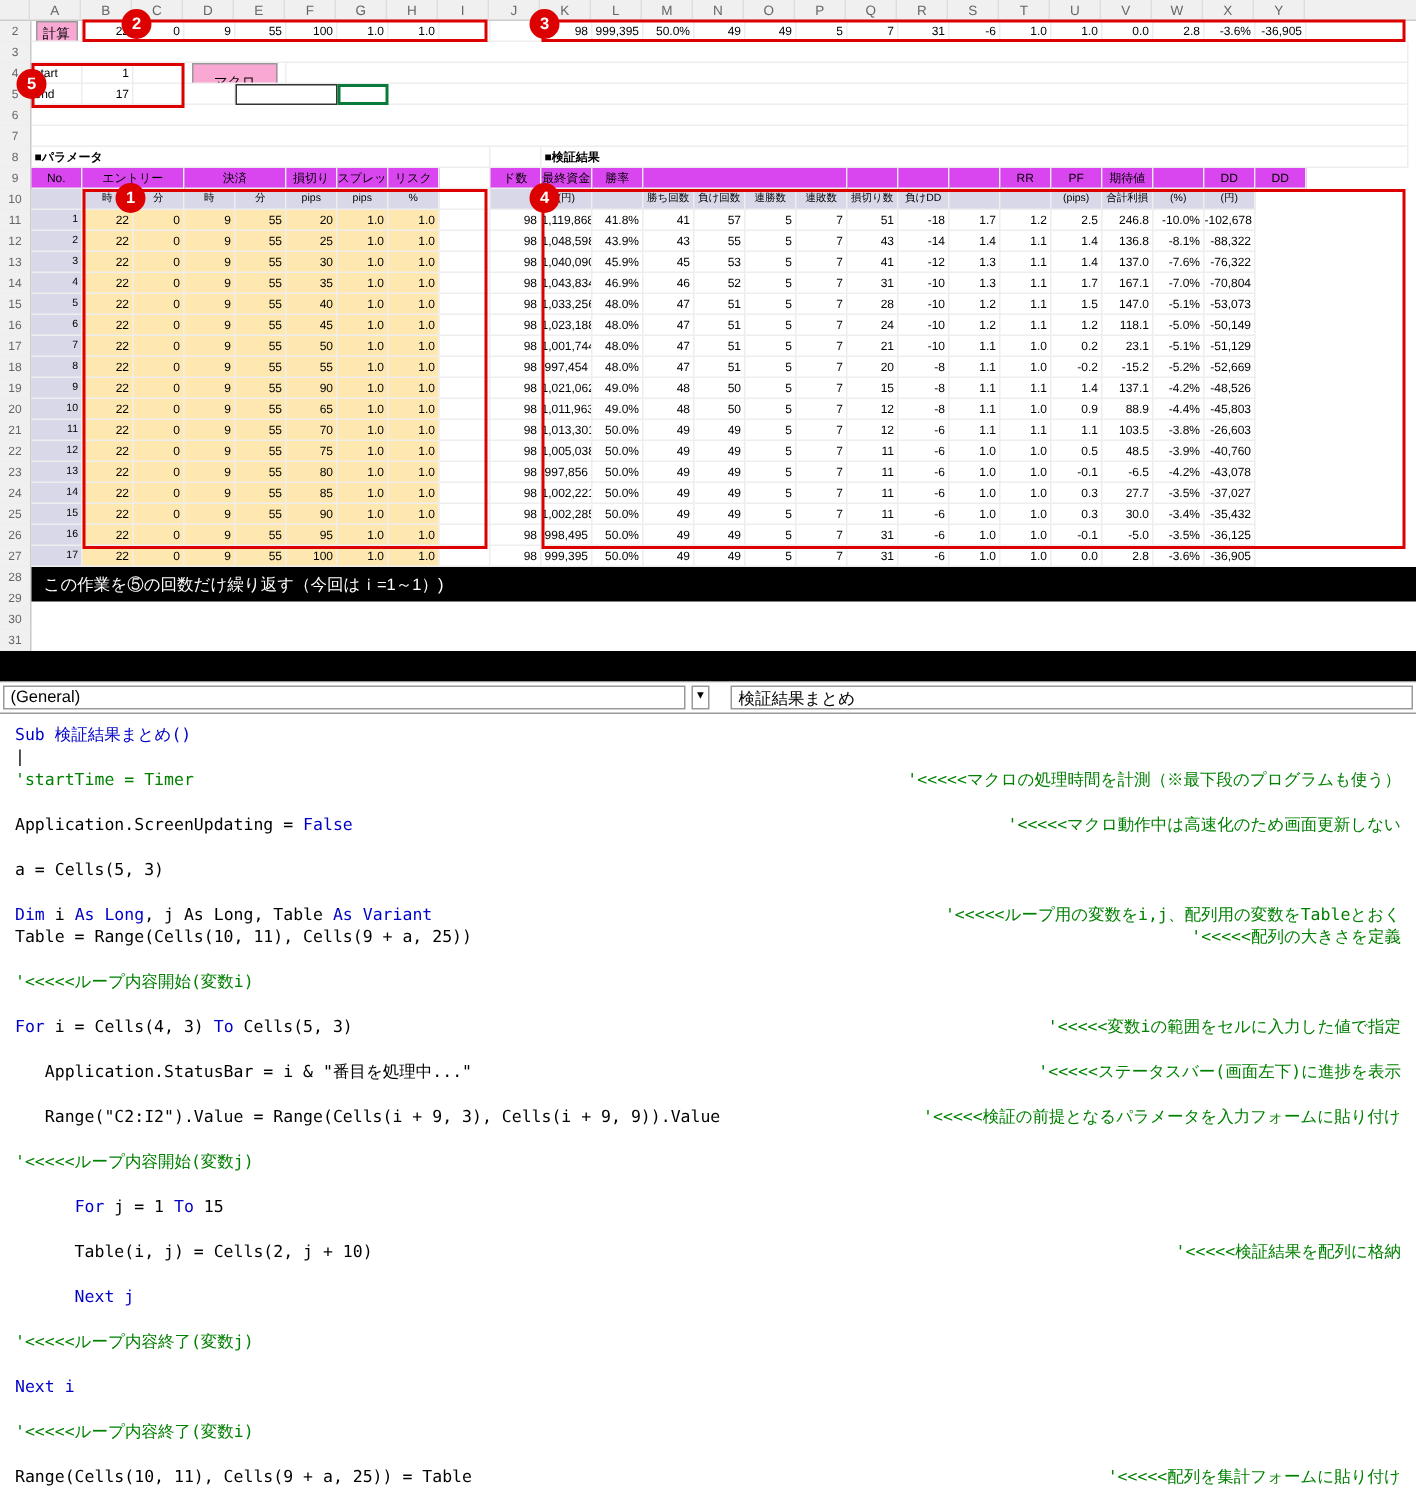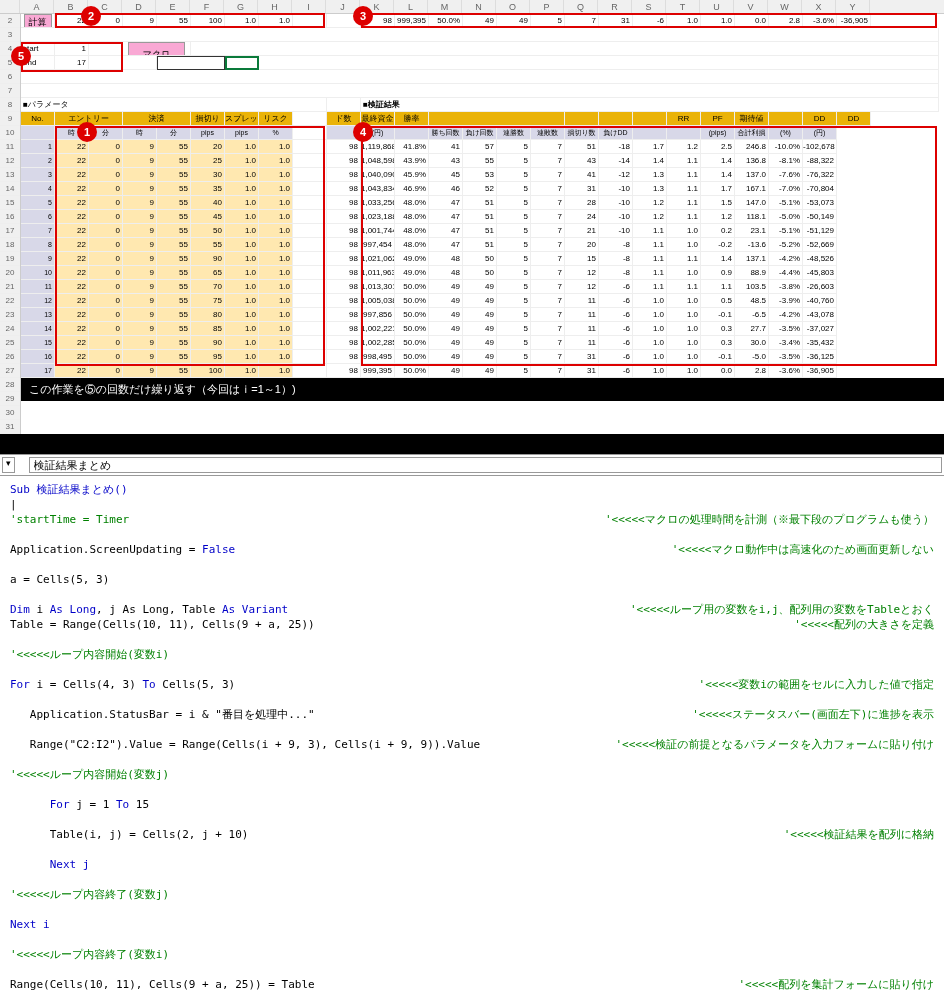--- a/index.html
+++ b/index.html
@@ -9,21 +9,21 @@
 .colhdr div { flex: 0 0 34px; text-align: center; font-size: 9px; color: #666; border-right: 1px solid #ddd; line-height: 14px; }
 .colhdr div:first-child { flex: 0 0 20px; }
 .rowwrap { display: flex; }
 .rownums { display: flex; flex-direction: column; background: #f0f0f0; border-right: 1px solid #ccc; }
 .rownums div { width: 20px; height: 14px; text-align: center; font-size: 8px; color: #666; border-bottom: 1px solid #eee; line-height: 14px; }
 .cells { flex: 1; position: relative; }
 .row { display: flex; height: 14px; }
 .cell { flex: 0 0 34px; border-right: 1px solid #eee; border-bottom: 1px solid #eee; text-align: center; font-size: 8px; line-height: 14px; overflow: hidden; white-space: nowrap; }
 .cell.r { text-align: right; padding-right: 2px; }
 .cell.l { text-align: left; padding-left: 2px; }
-.hdr1 { background: #eab308; }
+.hdr1 { background: #d946ef; }
 .hdr2 { background: #d8d8e8; font-size: 7px; }
 .param { background: #ffe8b0; }
 .btn { display: inline-block; padding: 4px 14px; background: #f9a8d4; border: 1px solid #999; font-size: 9px; cursor: pointer; }
 .redbox { position: absolute; border: 2px solid #d00; pointer-events: none; }
 .badge { position: absolute; width: 20px; height: 20px; background: #d00; color: #fff; border-radius: 50%; text-align: center; line-height: 20px; font-size: 11px; font-weight: bold; z-index: 10; }
 .blackbar { background: #000; color: #fff; padding: 4px 8px; font-size: 11px; }
 .divider { height: 20px; background: #000; }
 .vba { border-top: 1px solid #999; }
 .vbahdr { display: flex; background: #fff; border-bottom: 1px solid #999; padding: 2px; }
 .vbahdr select, .vbahdr input { font-size: 11px; padding: 1px 4px; border: 1px solid #999; }
@@ -151,21 +151,21 @@
       </div>
 
       <div class="row">
           <div class="cell" style="flex:0 0 918px"></div>
         </div>
       <div class="row">
           <div class="cell" style="flex:0 0 918px"></div>
         </div>
 
       <div class="row">
-        <div class="cell l" style="flex:0 0 306px;font-weight:normal">■パラメータ</div>
+        <div class="cell l" style="flex:0 0 306px;font-weight:bold">■パラメータ</div>
         <div class="cell" style="flex:0 0 34px"></div>
         <div class="cell l" style="flex:0 0 578px;font-weight:bold">■検証結果</div>
       </div>
 
       <div class="row" id="hdr1">
           <div class="cell hdr1" style="flex:0 0 34px">No.</div>
           <div class="cell hdr1" style="flex:0 0 68px">エントリー</div>
           <div class="cell hdr1" style="flex:0 0 68px">決済</div>
           <div class="cell hdr1" style="flex:0 0 34px">損切り</div>
           <div class="cell hdr1" style="flex:0 0 34px">スプレッド</div>
@@ -411,21 +411,21 @@
             <div class="cell r">48.0%</div>
             <div class="cell r">47</div>
             <div class="cell r">51</div>
             <div class="cell r">5</div>
             <div class="cell r">7</div>
             <div class="cell r">20</div>
             <div class="cell r">-8</div>
             <div class="cell r">1.1</div>
             <div class="cell r">1.0</div>
             <div class="cell r">-0.2</div>
-            <div class="cell r">-13.6</div>
+            <div class="cell r">-15.2</div>
             <div class="cell r">-5.2%</div>
             <div class="cell r">-52,669</div>
           </div>
           <div class="row">
             <div class="cell hdr2 r">9</div>
             <div class="cell param r">22</div>
             <div class="cell param r">0</div>
             <div class="cell param r">9</div>
             <div class="cell param r">55</div>
             <div class="cell param r">90</div>
@@ -672,17 +672,18 @@
       <div class="badge" style="left:-10px;top:32px">5</div>
       <div class="sel" style="left:204px;top:42px;width:34px;height:14px"></div>
     </div>
   </div>
 </div>
 
 <div class="divider"></div>
 
 <div class="vba">
   <div class="vbahdr">
+    <input style="flex: 1 1 0%; margin-right: 4px;" value="(General)">
     <span style="border:1px solid #999;padding:0 3px">▾</span>
     <input style="flex: 1 1 0%; margin-left: 14px;" value="検証結果まとめ">
   </div>
   <div class="code" id="code"><div class="codeline"><span class="left"><span class="kw">Sub 検証結果まとめ()</span></span></div><div class="codeline"><span class="left">|</span></div><div class="codeline"><span class="left"><span class="cm">'startTime = Timer</span></span><span class="right cm">'&lt;&lt;&lt;&lt;&lt;マクロの処理時間を計測（※最下段のプログラムも使う）</span></div><div class="codeline"><span class="left"> </span></div><div class="codeline"><span class="left">Application.ScreenUpdating = <span class="kw">False</span></span><span class="right cm">'&lt;&lt;&lt;&lt;&lt;マクロ動作中は高速化のため画面更新しない</span></div><div class="codeline"><span class="left"> </span></div><div class="codeline"><span class="left">a = Cells(5, 3)</span></div><div class="codeline"><span class="left"> </span></div><div class="codeline"><span class="left"><span class="kw">Dim</span> i <span class="kw"><span class="kw">As Long</span></span>, j As Long, Table <span class="kw">As Variant</span></span><span class="right cm">'&lt;&lt;&lt;&lt;&lt;ループ用の変数をi,j、配列用の変数をTableとおく</span></div><div class="codeline"><span class="left">Table = Range(Cells(10, 11), Cells(9 + a, 25))</span><span class="right cm">'&lt;&lt;&lt;&lt;&lt;配列の大きさを定義</span></div><div class="codeline"><span class="left"> </span></div><div class="codeline"><span class="left"><span class="cm">'&lt;&lt;&lt;&lt;&lt;ループ内容開始(変数i)</span></span></div><div class="codeline"><span class="left"> </span></div><div class="codeline"><span class="left"><span class="kw">For</span> i = Cells(4, 3) <span class="kw">To</span> Cells(5, 3)</span><span class="right cm">'&lt;&lt;&lt;&lt;&lt;変数iの範囲をセルに入力した値で指定</span></div><div class="codeline"><span class="left"> </span></div><div class="codeline"><span class="left">   Application.StatusBar = i &amp; "番目を処理中..."</span><span class="right cm">'&lt;&lt;&lt;&lt;&lt;ステータスバー(画面左下)に進捗を表示</span></div><div class="codeline"><span class="left"> </span></div><div class="codeline"><span class="left">   Range("C2:I2").Value = Range(Cells(i + 9, 3), Cells(i + 9, 9)).Value</span><span class="right cm">'&lt;&lt;&lt;&lt;&lt;検証の前提となるパラメータを入力フォームに貼り付け</span></div><div class="codeline"><span class="left"> </span></div><div class="codeline"><span class="left"><span class="cm">'&lt;&lt;&lt;&lt;&lt;ループ内容開始(変数j)</span></span></div><div class="codeline"><span class="left"> </span></div><div class="codeline"><span class="left">      <span class="kw">For</span> j = 1 <span class="kw">To</span> 15</span></div><div class="codeline"><span class="left"> </span></div><div class="codeline"><span class="left">      Table(i, j) = Cells(2, j + 10)</span><span class="right cm">'&lt;&lt;&lt;&lt;&lt;検証結果を配列に格納</span></div><div class="codeline"><span class="left"> </span></div><div class="codeline"><span class="left"><span class="kw">      Next j</span></span></div><div class="codeline"><span class="left"> </span></div><div class="codeline"><span class="left"><span class="cm">'&lt;&lt;&lt;&lt;&lt;ループ内容終了(変数j)</span></span></div><div class="codeline"><span class="left"> </span></div><div class="codeline"><span class="left"><span class="kw">Next i</span></span></div><div class="codeline"><span class="left"> </span></div><div class="codeline"><span class="left"><span class="cm">'&lt;&lt;&lt;&lt;&lt;ループ内容終了(変数i)</span></span></div><div class="codeline"><span class="left"> </span></div><div class="codeline"><span class="left">Range(Cells(10, 11), Cells(9 + a, 25)) = Table</span><span class="right cm">'&lt;&lt;&lt;&lt;&lt;配列を集計フォームに貼り付け</span></div><div class="codeline"><span class="left"> </span></div></div>
 </div>
 
 </body></html>

